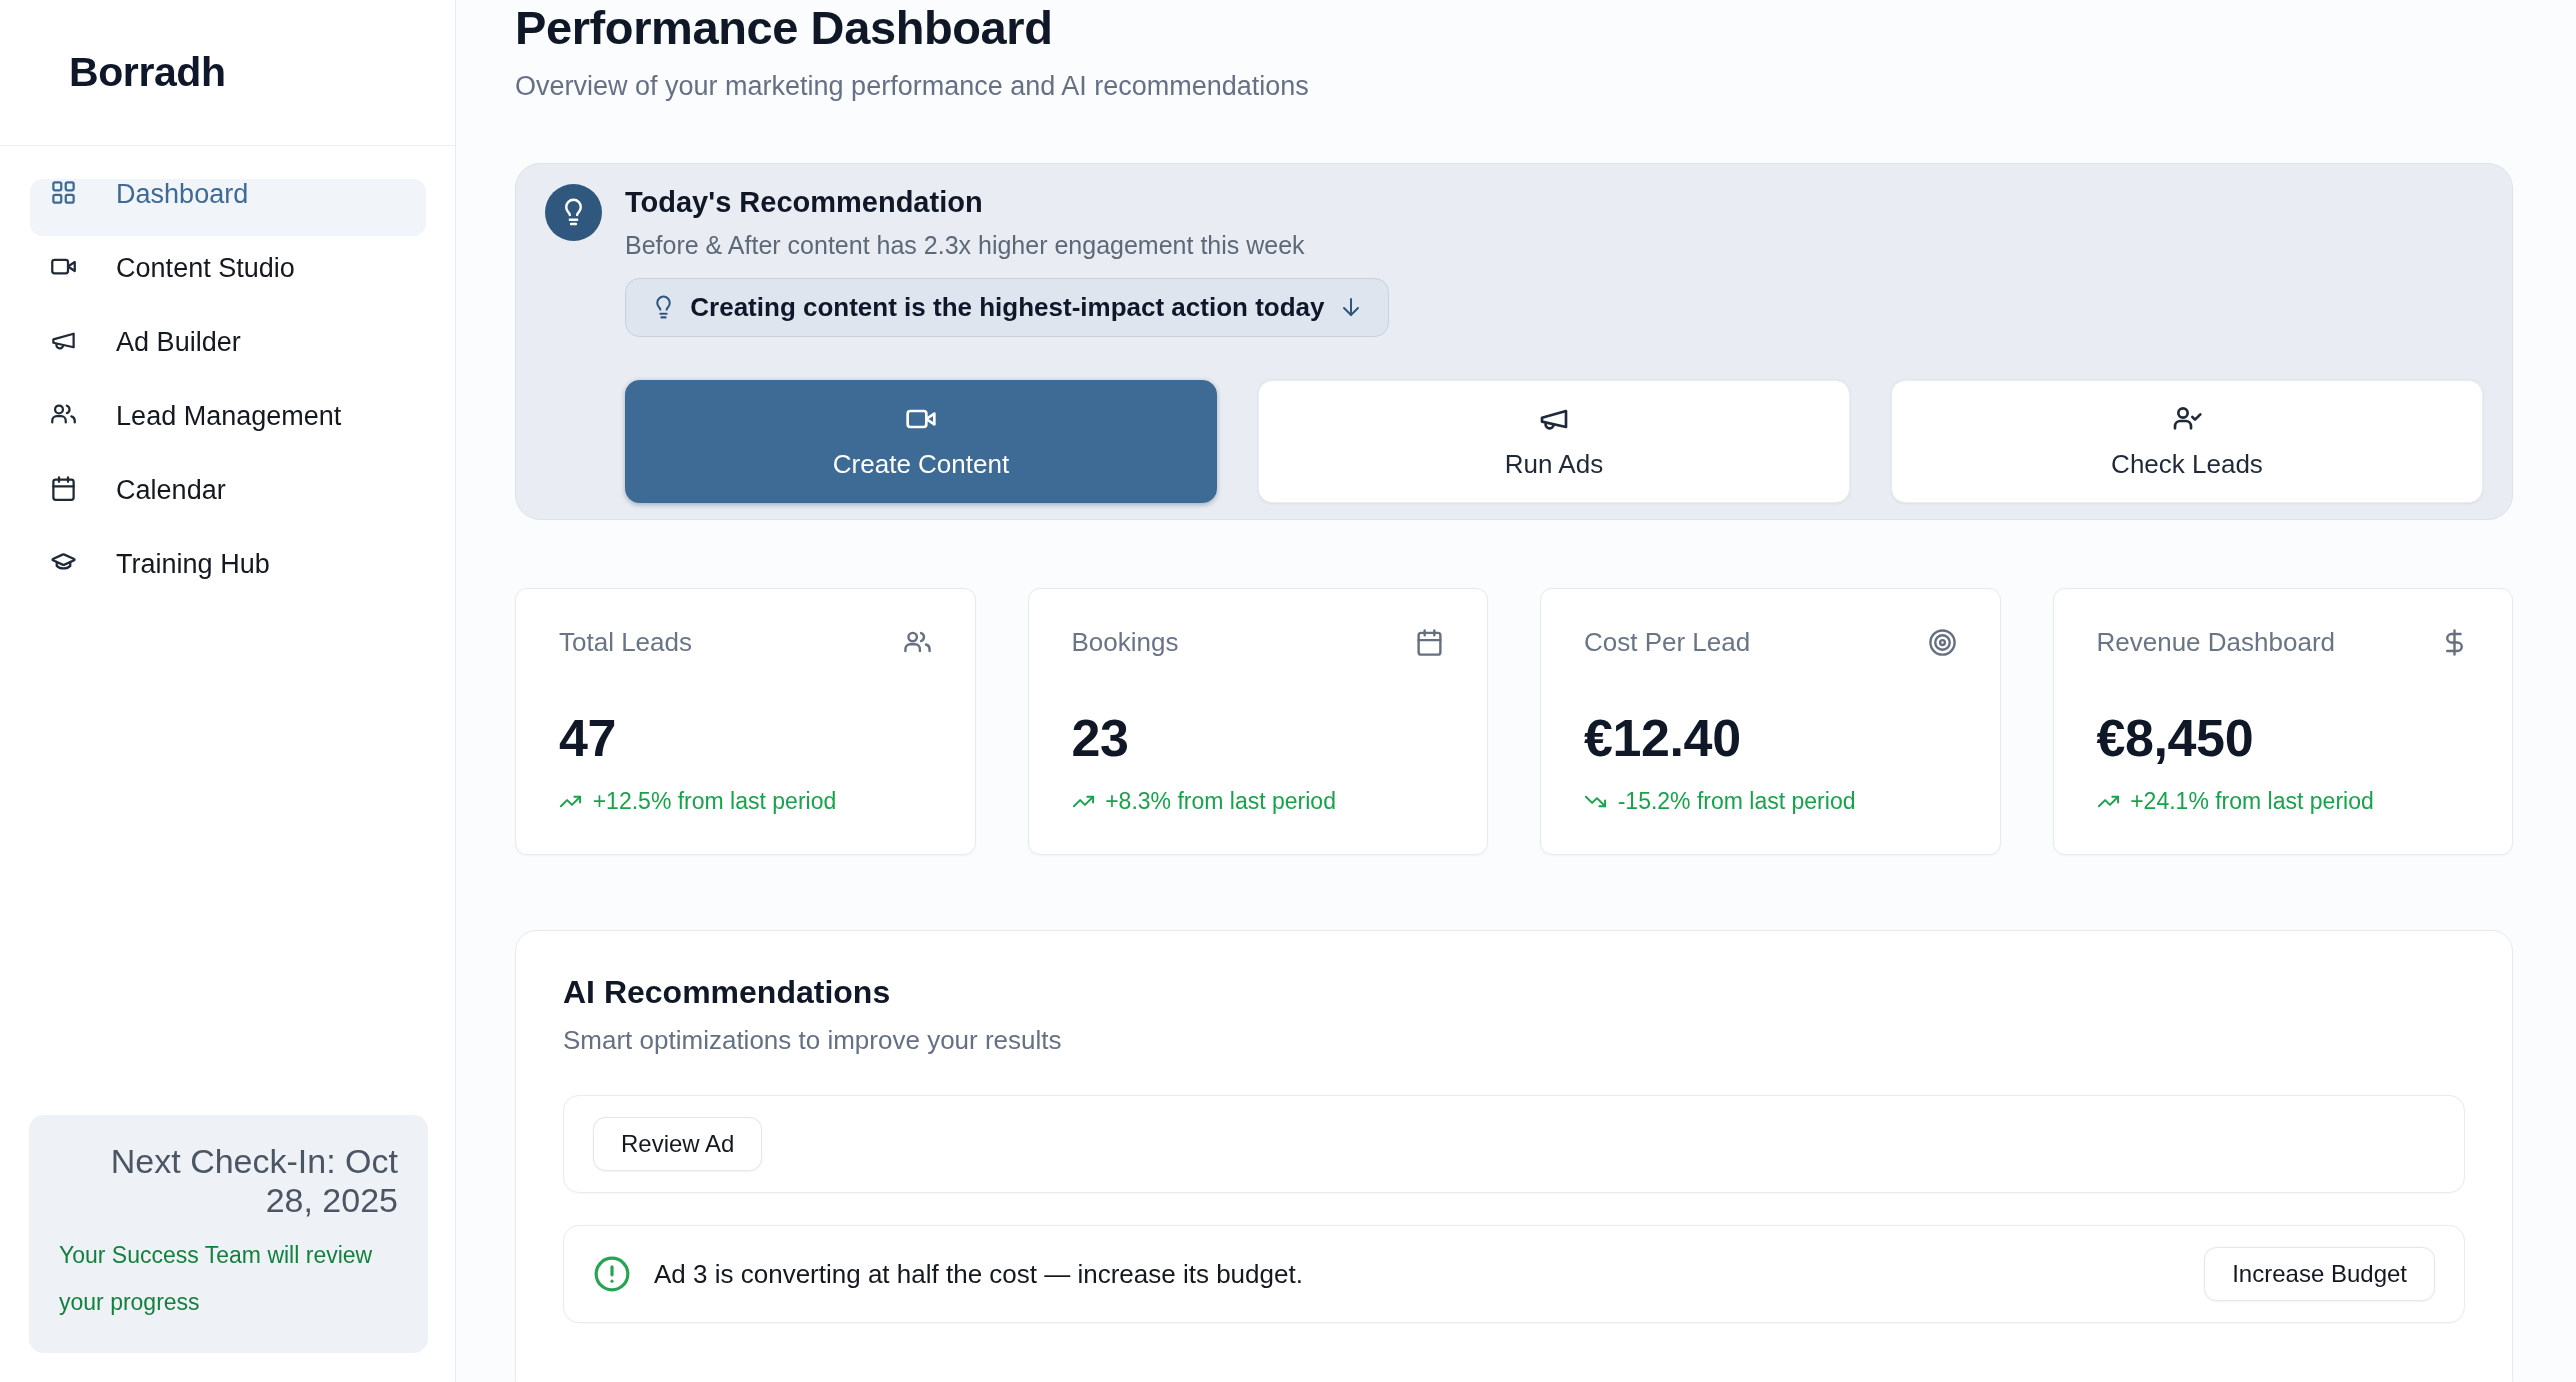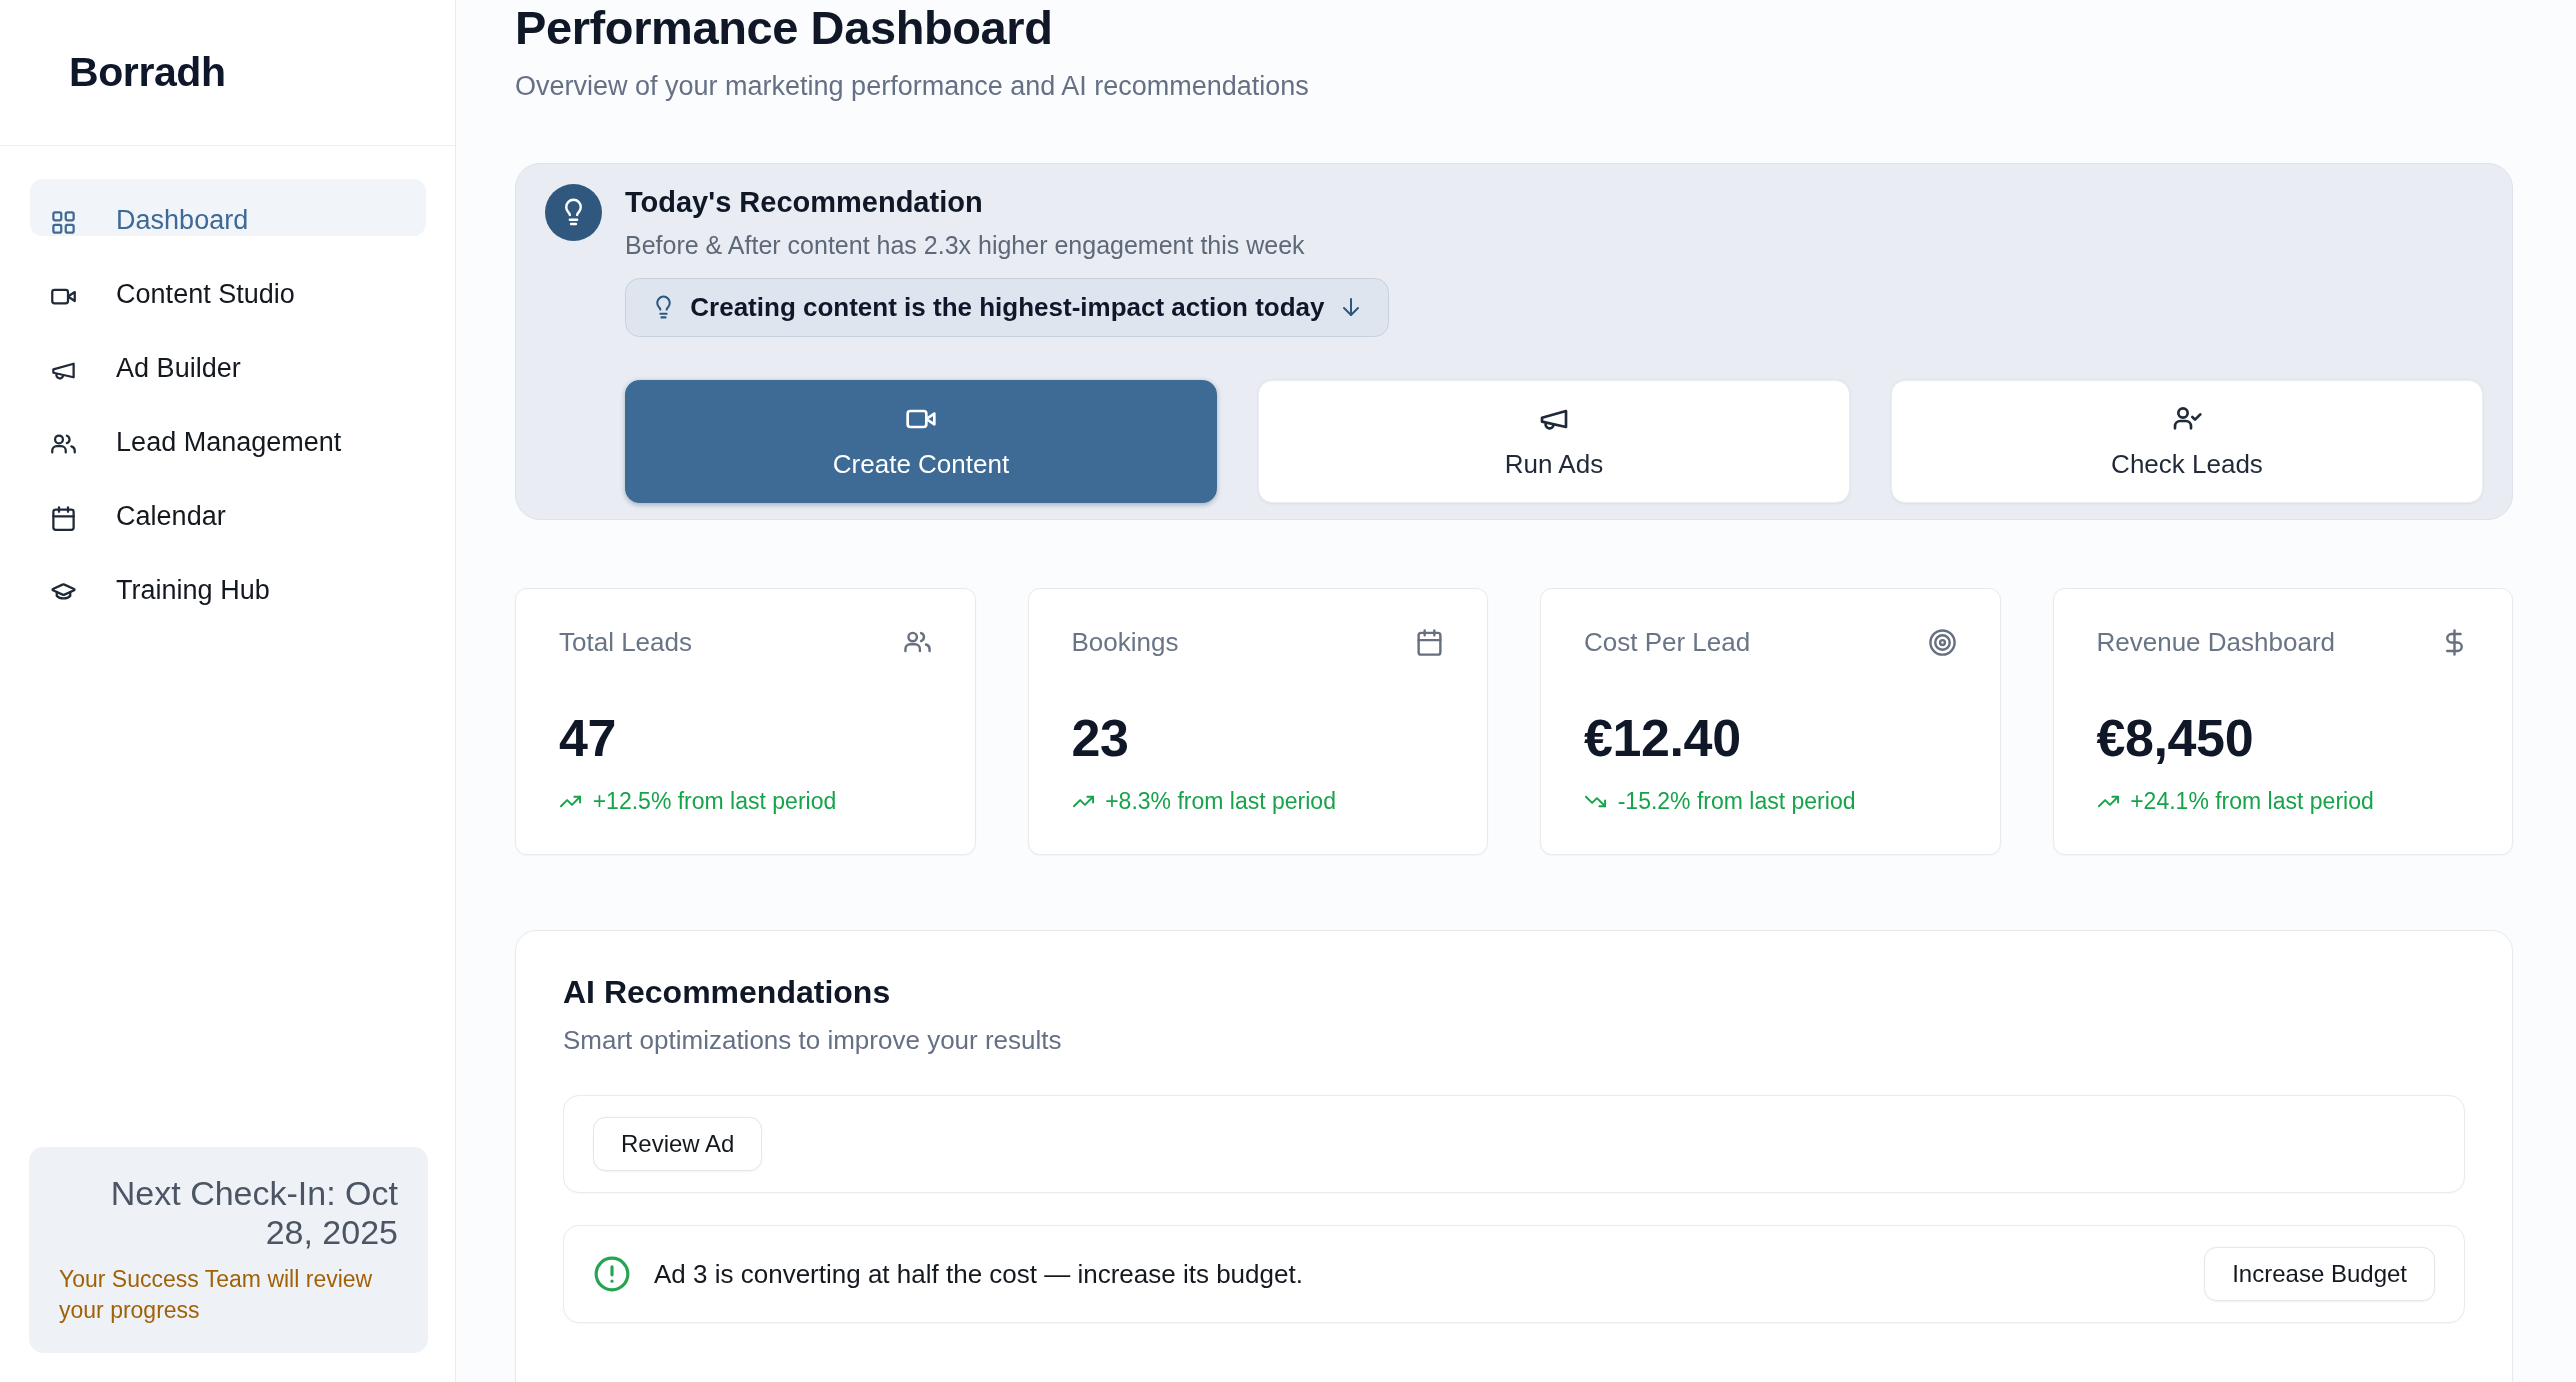--- a/index.html
+++ b/index.html
@@ -21,35 +21,35 @@
   }
   .logo-wrap {
     height:146px; display:flex; align-items:center;
     padding-left:69px;
     border-bottom:1.8px solid #edeff3;
   }
   .logo { font-size:41px; font-weight:700; letter-spacing:-0.4px; color:#0f172a; }
   .nav { padding:33px 29.5px 0; }
   .nav-item {
     height:57px; border-radius:12.5px;
-    display:flex; align-items:flex-end; gap:39px;
+    display:flex; align-items:flex-start; gap:39px;
     padding:0 20.6px; margin-bottom:17px;
     font-size:27px; font-weight:500; color:#14181f;
     cursor:pointer;
   }
   .nav-item .icon { width:27px; height:27px; color:#1f2937; }
   .nav-item.active { background:#f1f4f8; color:#3d6a96; }
   .nav-item.active .icon { color:#3d6a96; }
   .checkin {
     position:absolute; left:29px; right:27px; bottom:30px;
     background:#eef2f7; border-radius:14.3px;
     padding:27px 30px;
   }
   .checkin-title { font-size:34px; font-weight:400; color:#4b5563; margin-bottom:11.6px;text-align:right; }
-  .checkin-body  { font-size:23px; color:#a16207; line-height:31px;margin-top:9px; }
+  .checkin-body  { font-size:23px; color:#15803d; line-height:47px;margin-top:9px; }
 
   
   .main { flex:1; padding:0 63px 0 59px; min-width:0; }
   .page-header { }
   .page-title { font-size:47px; font-weight:700; letter-spacing:-0.4px; color:#101828; }
   .page-subtitle { font-size:27px; color:#667085; margin-top:16px; }
 
   
   .banner {
     margin-top:61px;

